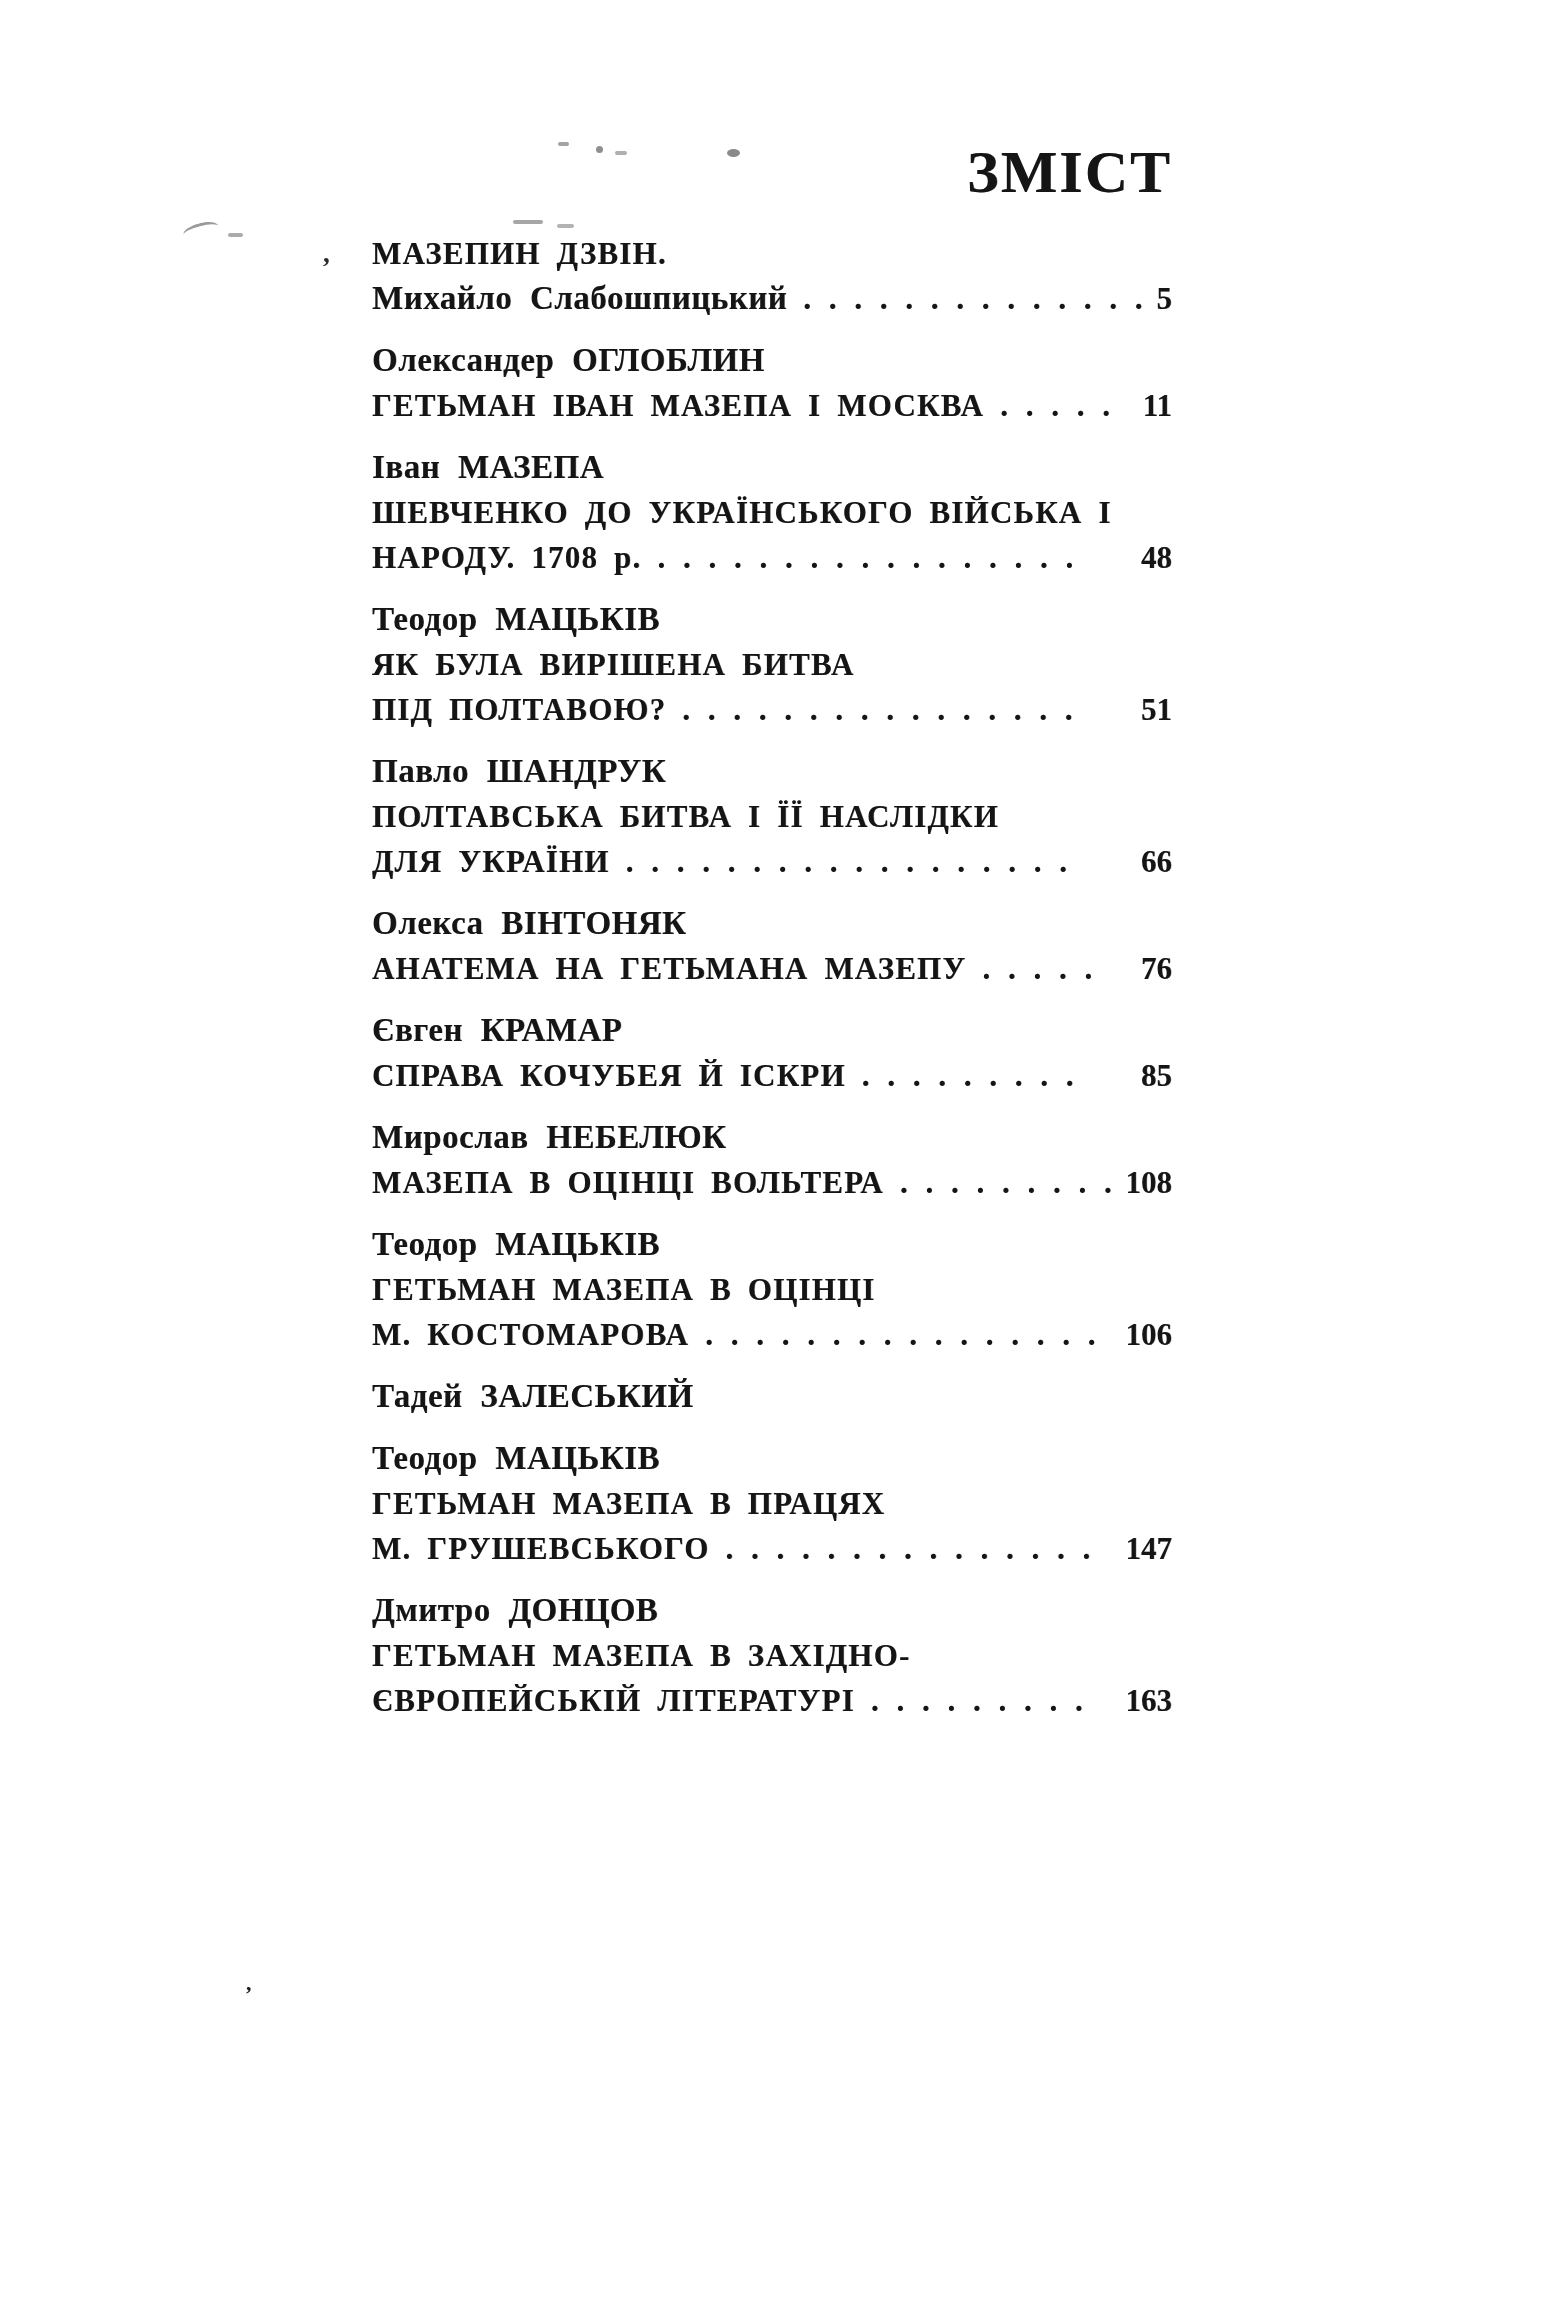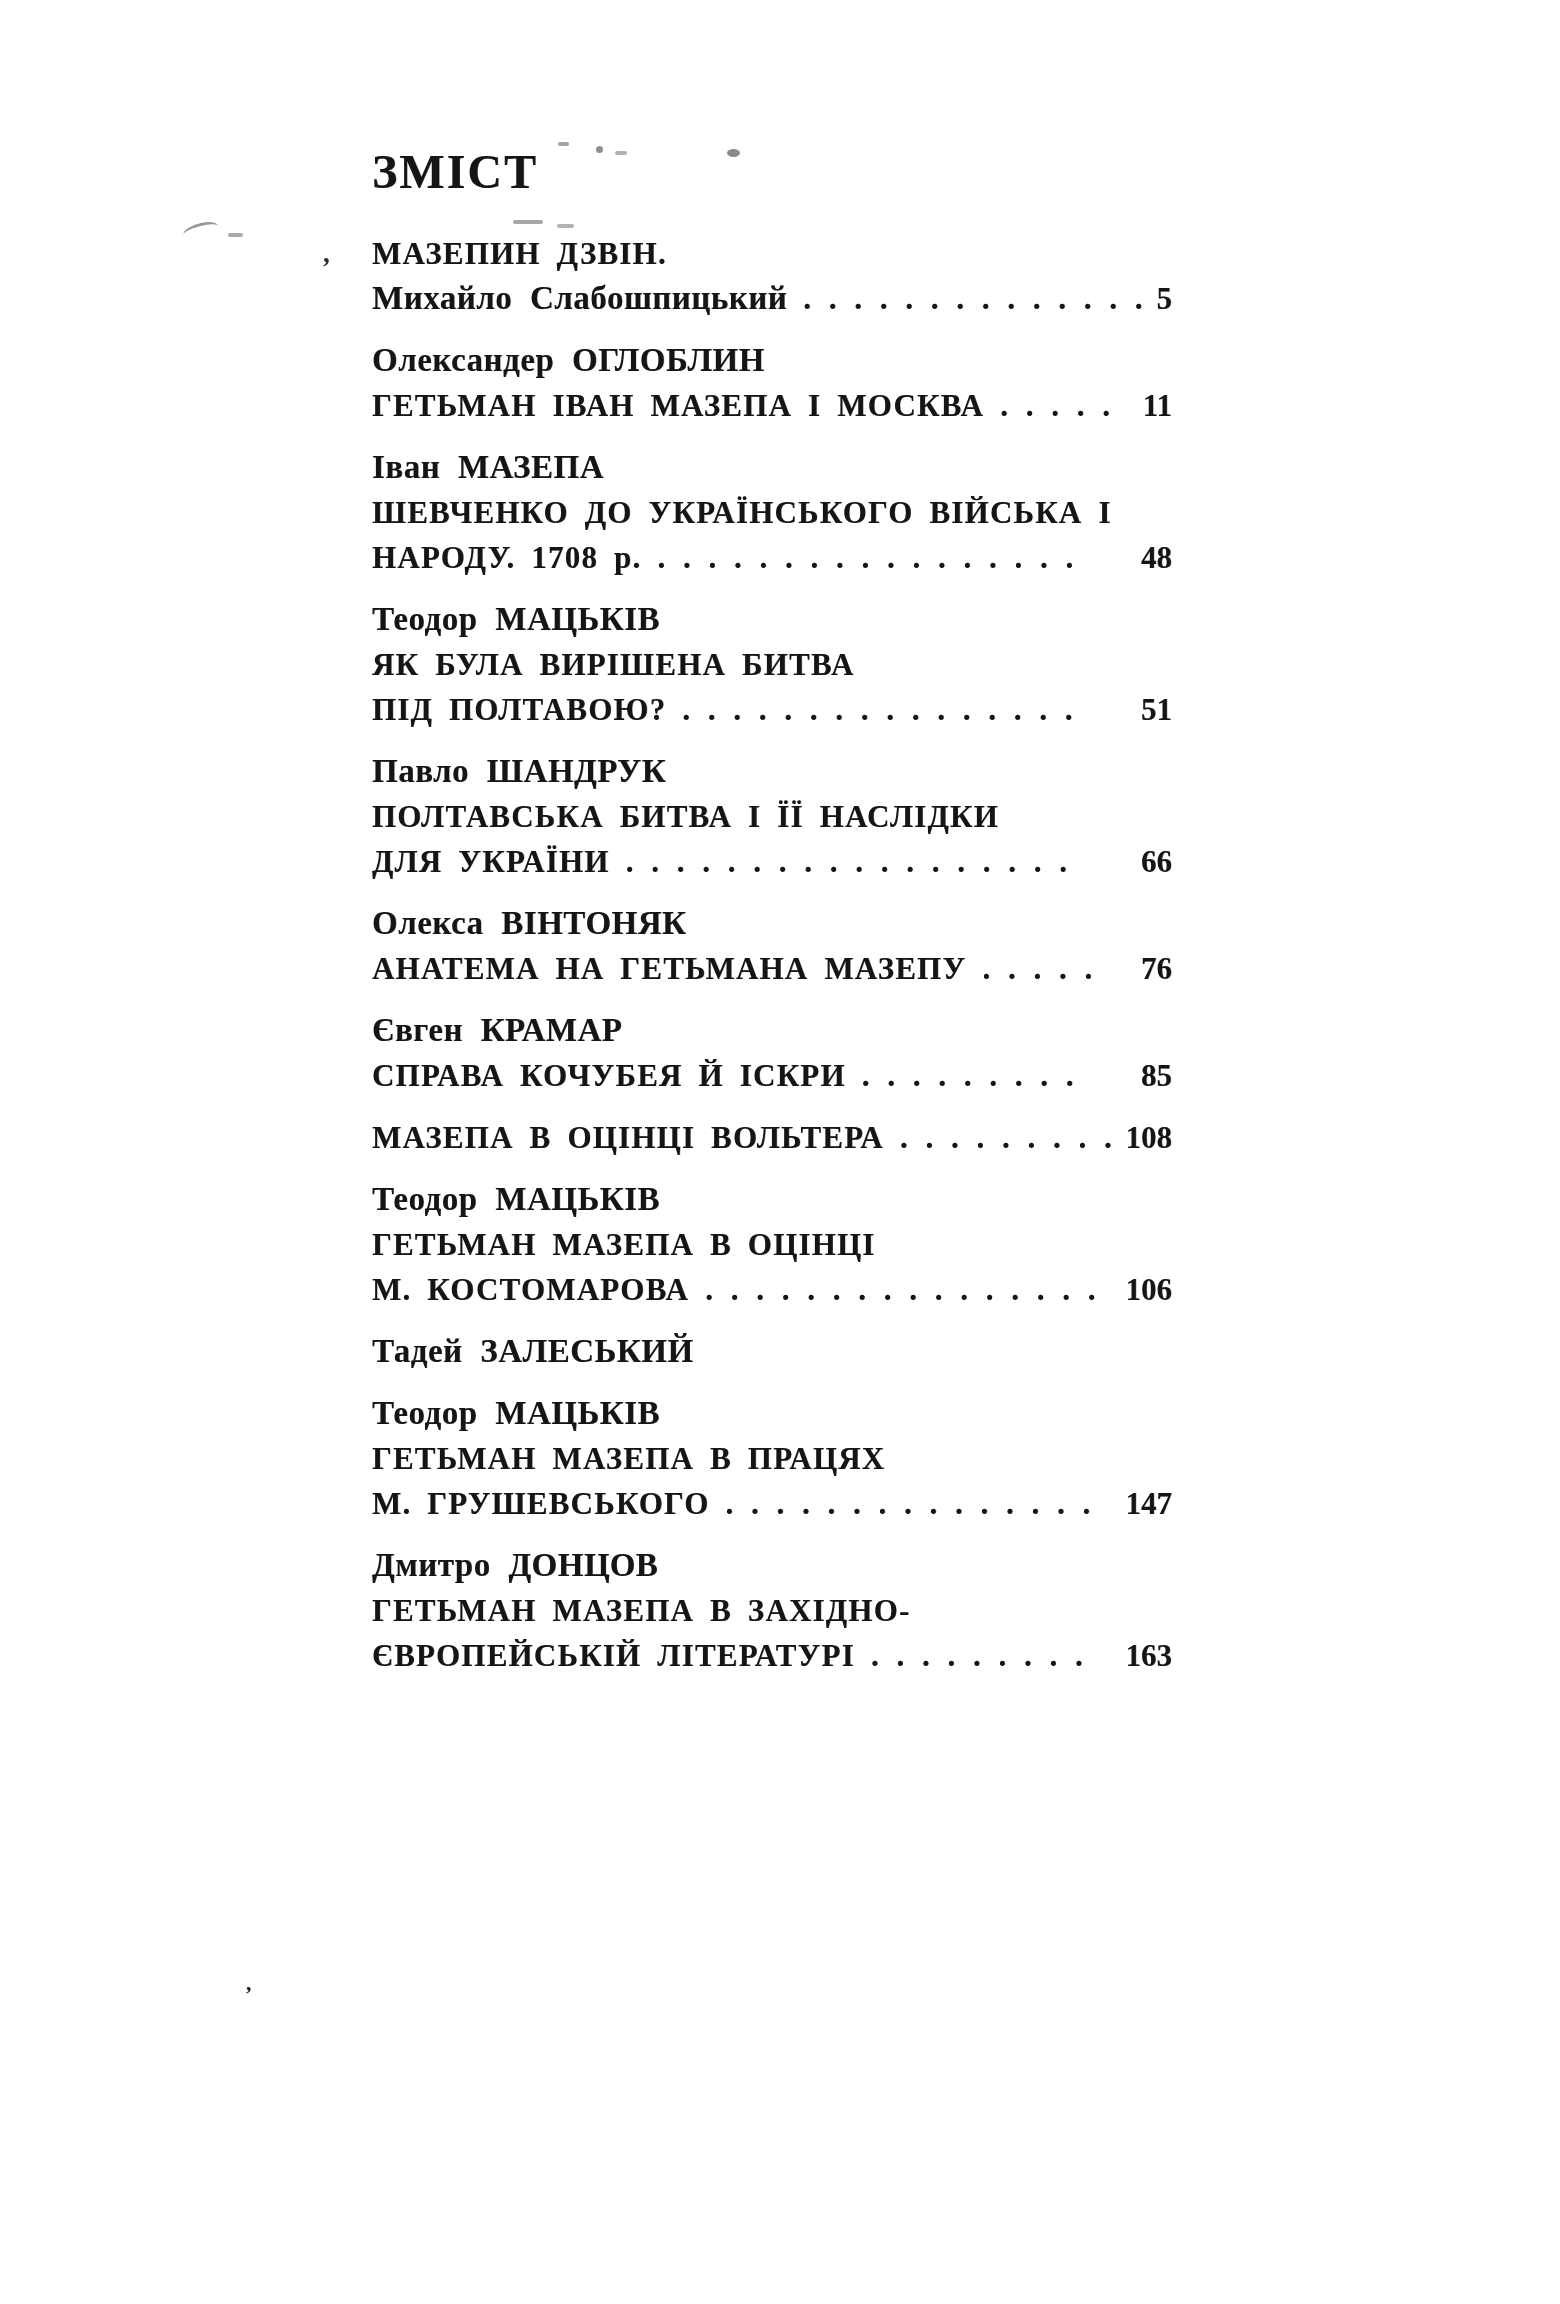--- a/index.html
+++ b/index.html
@@ -19,22 +19,22 @@
     position: absolute;
     inset: 0;
     background: #ffffff;
   }
   .toc-title {
     position: absolute;
     top: 148px;
     left: 372px;
     width: 800px;
     margin: 0;
-    text-align: left;
-    font-size: 48px;
+    text-align: right;
+    font-size: 60px;
     line-height: 48px;
     font-weight: 700;
     letter-spacing: 2px;
     text-shadow: 0.4px 0.4px 0 rgba(0,0,0,0.45);
   }
   .toc {
     position: absolute;
     left: 372px;
     top: 231px;
     width: 800px;
@@ -174,20 +174,23 @@
         <div class="line">
           <span class="txt author">Євген КРАМАР</span>
         </div>
         <div class="line">
           <span class="txt titleline">СПРАВА КОЧУБЕЯ Й ІСКРИ</span>
           <span class="dots">. . . . . . . . .</span>
           <span class="pageno">85</span>
         </div>
       </div>
       <div class="entry">
+        <div class="line">
+          <span class="txt author">Мирослав НЕБЕЛЮК</span>
+        </div>
         <div class="line">
           <span class="txt titleline">МАЗЕПА В ОЦІНЦІ ВОЛЬТЕРА</span>
           <span class="dots">. . . . . . . . .</span>
           <span class="pageno">108</span>
         </div>
       </div>
       <div class="entry">
         <div class="line">
           <span class="txt author">Теодор МАЦЬКІВ</span>
         </div>

